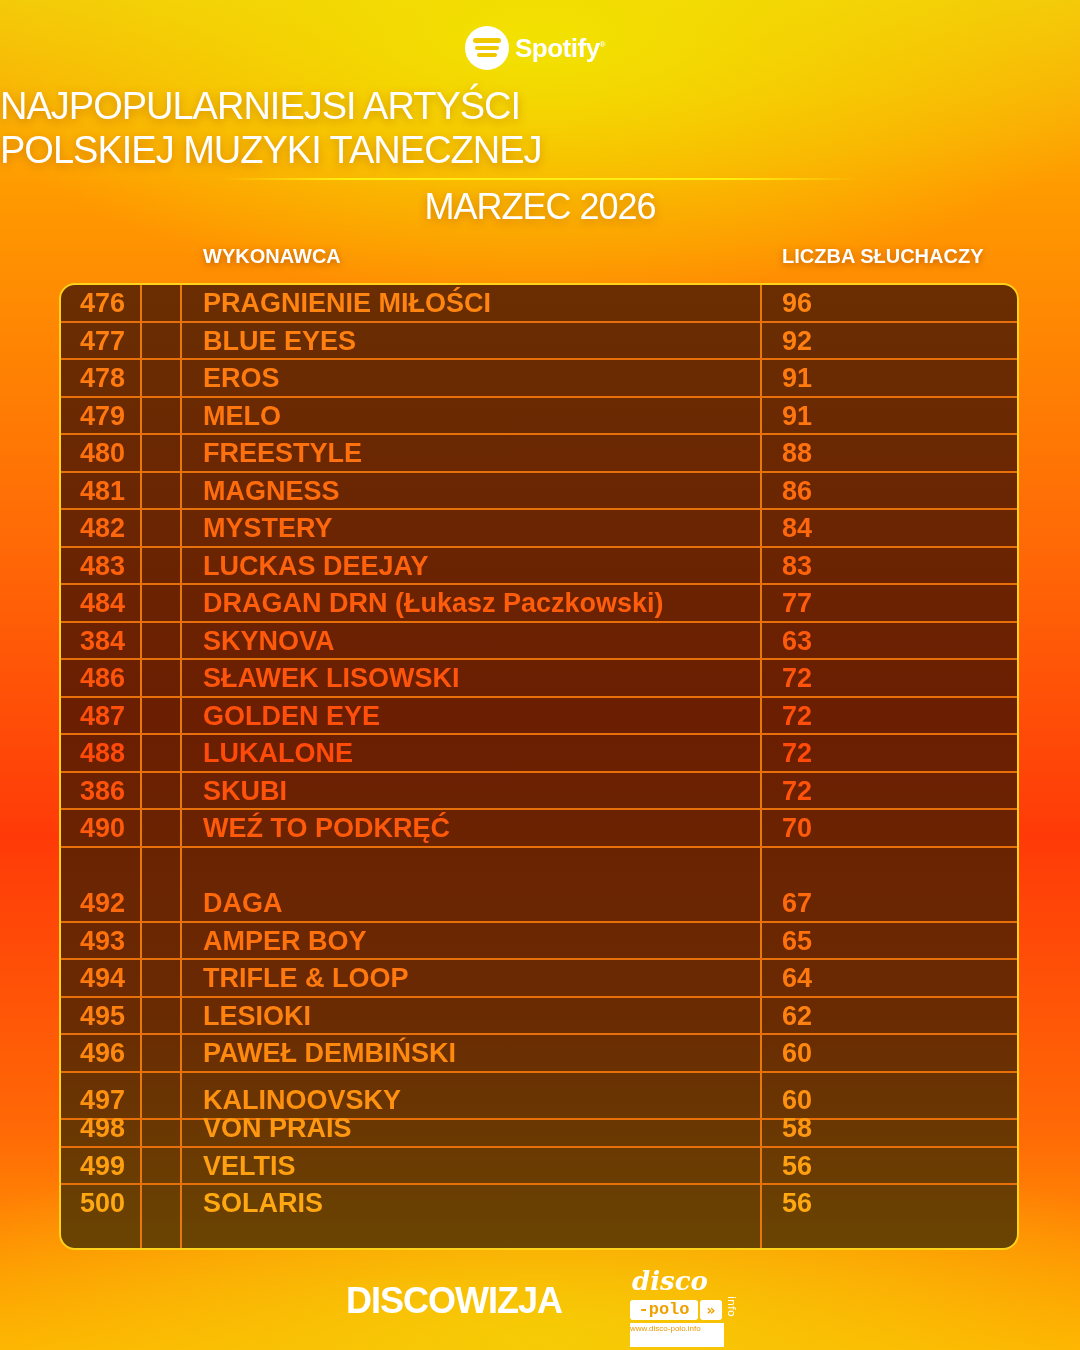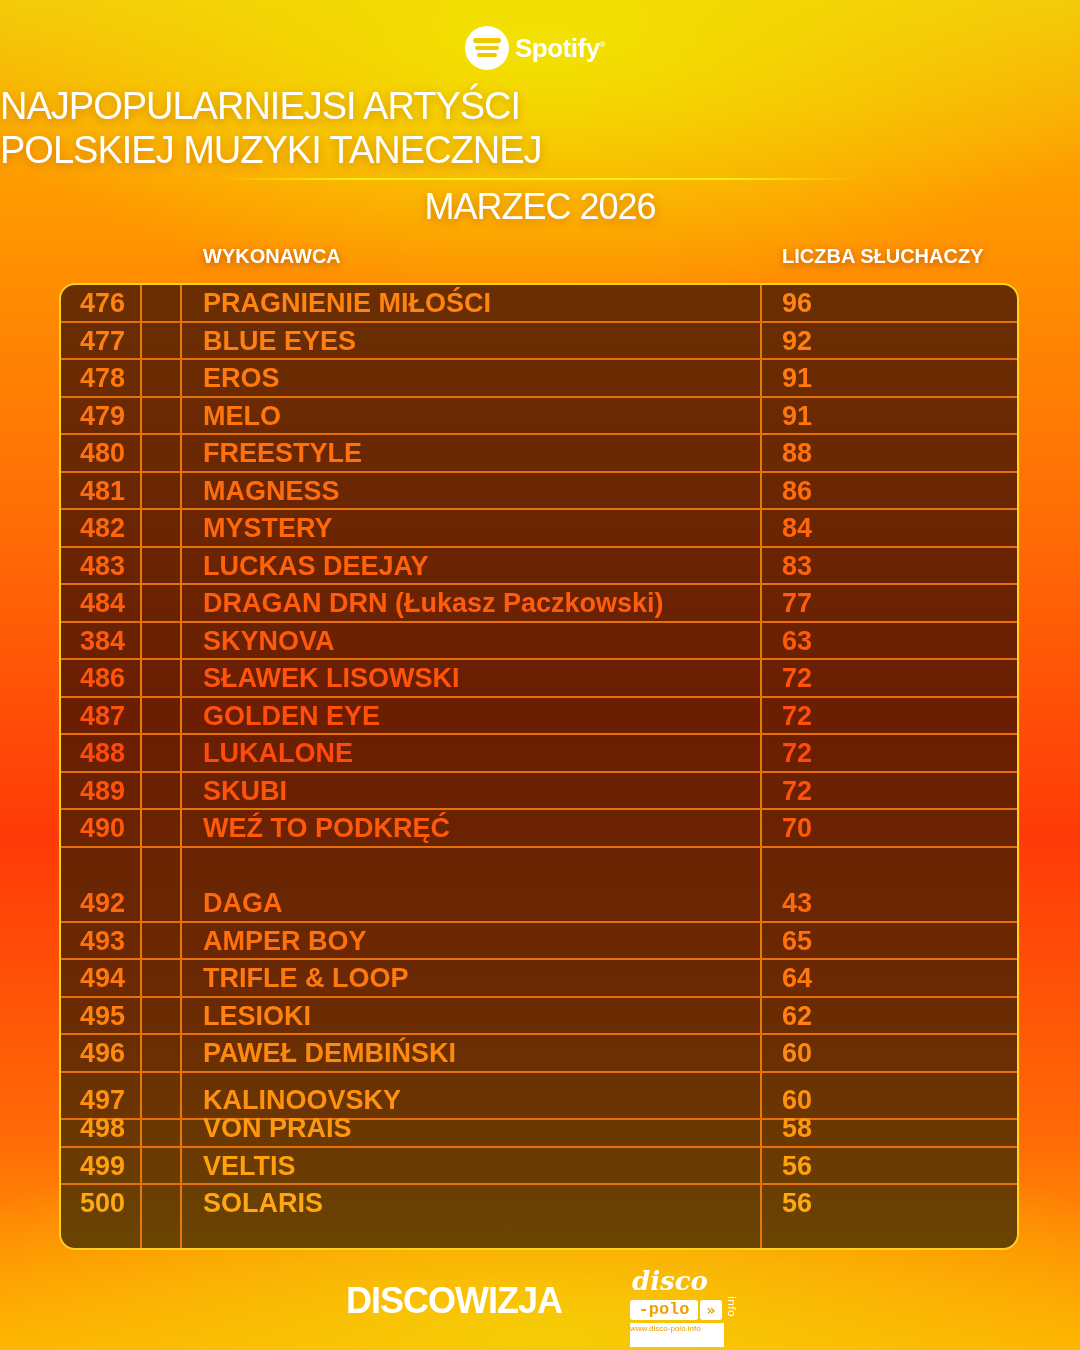--- a/index.html
+++ b/index.html
@@ -152,33 +152,33 @@
       <span class="rank">487</span>
       <span class="name">GOLDEN EYE</span>
       <span class="listeners">72</span>
     </div>
     <div class="row" style="top: 450px; color: rgb(255, 74, 10);">
       <span class="rank">488</span>
       <span class="name">LUKALONE</span>
       <span class="listeners">72</span>
     </div>
     <div class="row" style="top: 487.5px; color: rgb(255, 82, 11);">
-      <span class="rank">489</span>
+      <span class="rank">386</span>
       <span class="name">SKUBI</span>
       <span class="listeners">72</span>
     </div>
     <div class="row" style="top: 525px; color: rgb(255, 90, 11);">
       <span class="rank">490</span>
       <span class="name">WEŹ TO PODKRĘĆ</span>
       <span class="listeners">70</span>
     </div>
     <div class="row" style="top: 600px; color: rgb(255, 105, 13);">
       <span class="rank">492</span>
       <span class="name">DAGA</span>
-      <span class="listeners">43</span>
+      <span class="listeners">67</span>
     </div>
     <div class="row" style="top: 637.5px; color: rgb(255, 113, 13);">
       <span class="rank">493</span>
       <span class="name">AMPER BOY</span>
       <span class="listeners">65</span>
     </div>
     <div class="row" style="top: 675px; color: rgb(255, 121, 14);">
       <span class="rank">494</span>
       <span class="name">TRIFLE &amp; LOOP</span>
       <span class="listeners">64</span>

